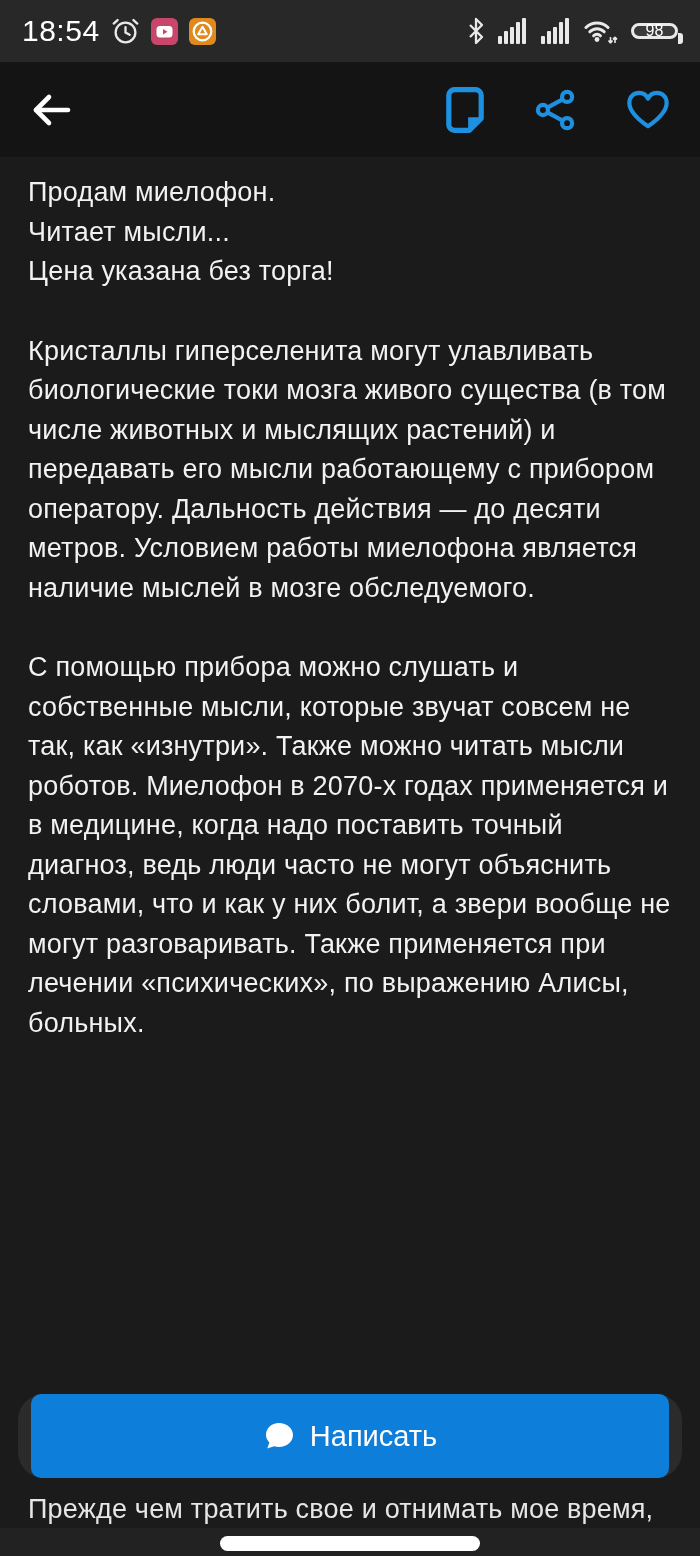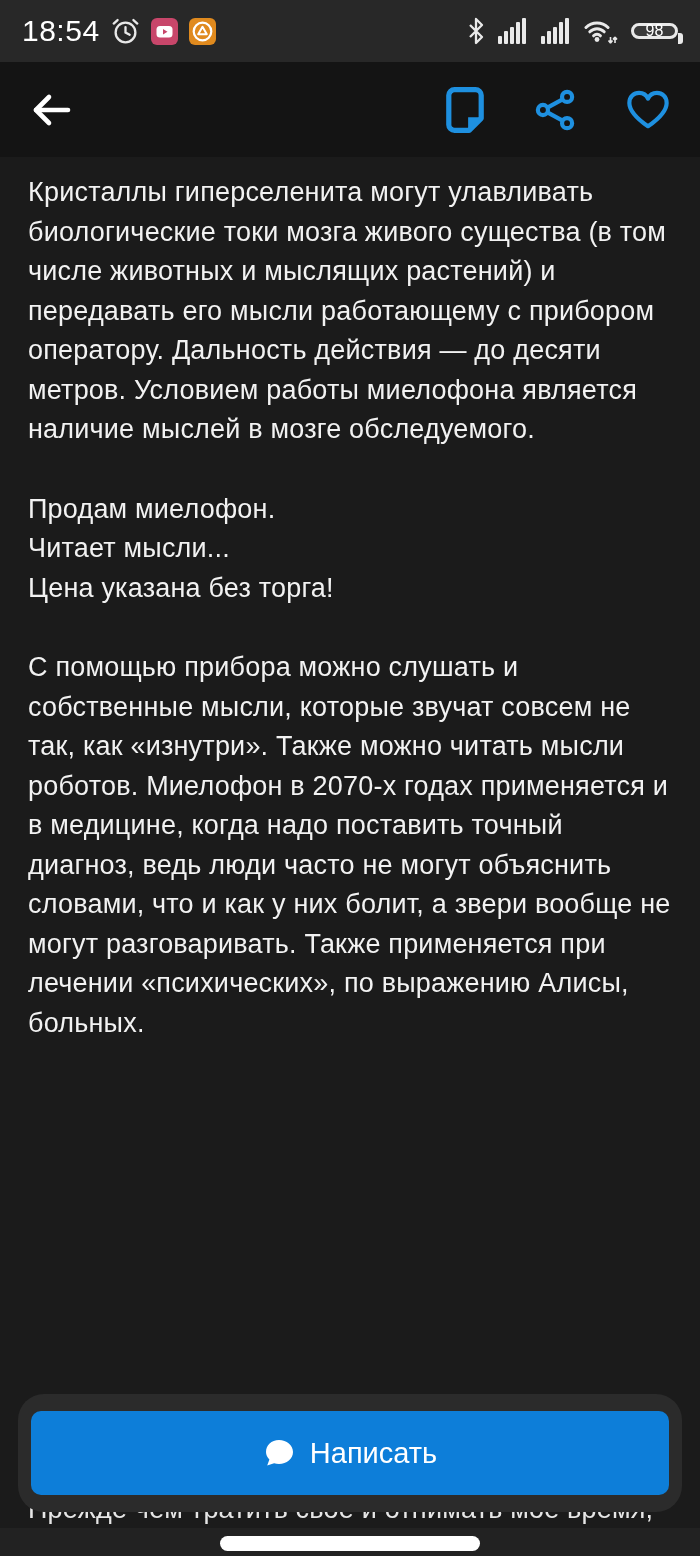--- a/index.html
+++ b/index.html
@@ -47,21 +47,21 @@
     font-size:27px;line-height:39.5px;margin:0 0 40px;color:#f2f2f2;
     white-space:pre-line;letter-spacing:.2px;
   }
   
   .cut-line{
     position:absolute;left:28px;top:1494px;font-size:27px;color:#e6e6e6;
     white-space:nowrap;z-index:2;letter-spacing:.2px;
   }
   
   .footer-panel{
-    position:absolute;left:18px;right:18px;top:1394px;height:118px;
+    position:absolute;left:18px;right:18px;top:1394px;height:84px;
     background:#2b2b2b;border-radius:26px;z-index:3;
     display:flex;align-items:center;padding:0 13px;box-sizing:border-box;
   }
   .write-btn{
     flex:1;height:84px;border:none;border-radius:10px;
     background:var(--button,#0d7ed9);color:#fff;
     font-size:29px;font-family:inherit;font-weight:500;
     display:flex;align-items:center;justify-content:center;gap:15px;cursor:pointer;
   }
   
@@ -173,24 +173,24 @@
         <svg width="44" height="40" viewBox="0 0 42 38" fill="none">
           <path d="M21 34.5 C8.5 25.8 3.2 19 3.2 12.2 C3.2 6.3 7.6 2.6 12.5 2.6 C16 2.6 19.5 4.7 21 8.2 C22.5 4.7 26 2.6 29.5 2.6 C34.4 2.6 38.8 6.3 38.8 12.2 C38.8 19 33.5 25.8 21 34.5 Z" stroke="currentColor" stroke-width="4" stroke-linejoin="round"></path>
         </svg>
       </span>
     </button>
   </div>
 </div>
 
 <div class="content">
   <div>
-    <p class="para">Кристаллы гиперселенита могут улавливать биологические токи мозга живого существа (в том числе животных и мыслящих растений) и передавать его мысли работающему с прибором оператору. Дальность действия — до десяти метров. Условием работы миелофона является наличие мыслей в мозге обследуемого.</p>
     <p class="para">Продам миелофон.
 Читает мысли...
 Цена указана без торга!</p>
+    <p class="para">Кристаллы гиперселенита могут улавливать биологические токи мозга живого существа (в том числе животных и мыслящих растений) и передавать его мысли работающему с прибором оператору. Дальность действия — до десяти метров. Условием работы миелофона является наличие мыслей в мозге обследуемого.</p>
     <p class="para">С помощью прибора можно слушать и собственные мысли, которые звучат совсем не так, как «изнутри». Также можно читать мысли роботов. Миелофон в 2070-х годах применяется и в медицине, когда надо поставить точный диагноз, ведь люди часто не могут объяснить словами, что и как у них болит, а звери вообще не могут разговаривать. Также применяется при лечении «психических», по выражению Алисы, больных.</p>
   </div>
 </div>
 
 <div class="cut-line">Прежде чем тратить свое и отнимать мое время,</div>
 
 <div class="footer-panel">
   <button class="write-btn">
     <span style="display:flex">
       <svg width="32" height="32" viewBox="0 0 32 32">

